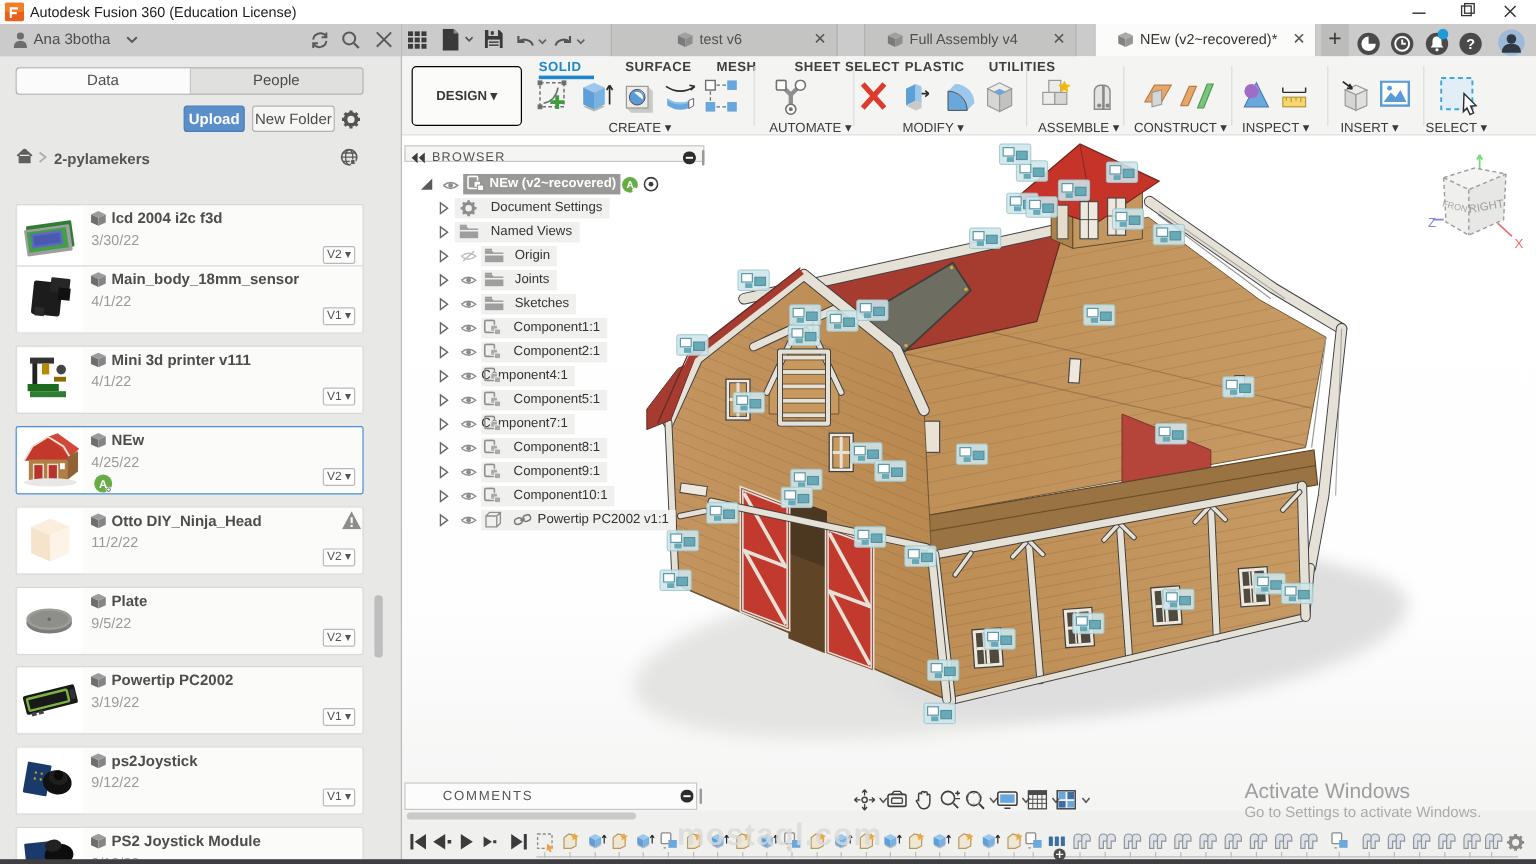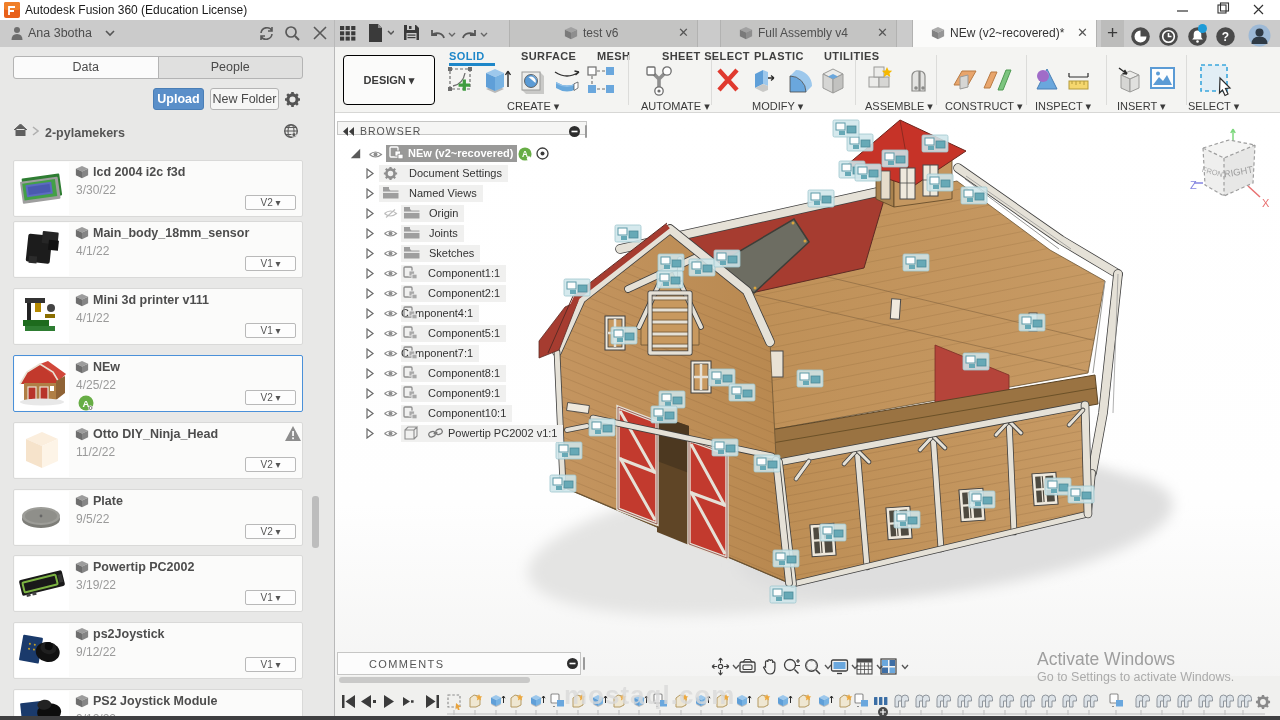--- a/index.html
+++ b/index.html
@@ -23,21 +23,21 @@
   .btn-upload { position:absolute; left:153px; top:68px; width:51px; height:22px; background:#5a8fc9; border:1px solid #4a7eb6; border-radius:3px; color:#fff; font-size:12.5px; font-weight:bold; text-align:center; line-height:20px; }
   .btn-newfolder { position:absolute; left:210px; top:68px; width:69px; height:22px; background:#f6f6f5; border:1px solid #b4b4b4; border-radius:3px; color:#4a4a4a; font-size:12.5px; text-align:center; line-height:20px; }
   #breadcrumb { position:absolute; left:0; top:100px; width:334px; height:30px; }
   #breadcrumb .bc-text { position:absolute; left:45px; top:6px; font-size:12.5px; font-weight:bold; color:#555; }
   #cards {}
   .card { position:absolute; left:13px; width:290px; height:57px; background:#fbfbfa; border:1px solid #d9d9d8; border-radius:2px; }
   .card.sel { border:1px solid #4a90d9; }
   .card .thumb { position:absolute; left:1px; top:1px; width:54px; height:53px; background:#ffffff; }
   .card .cname { position:absolute; left:54px; top:4px; font-size:12.5px; font-weight:bold; color:#4d4d4d; white-space:nowrap; }
   .card .cdate { position:absolute; left:41px; top:22px; font-size:12px; color:#9a9a9a; }
-  .card .vchip { position:absolute; right:6px; bottom:6px; width:51px; height:15px; border:1px solid #b9b9b9; border-radius:2px; background:#fdfdfd; font-size:10px; color:#555; text-align:center; line-height:13px; }
+  .card .vchip { position:absolute; right:6px; bottom:6px; width:27px; height:15px; border:1px solid #b9b9b9; border-radius:2px; background:#fdfdfd; font-size:10px; color:#555; text-align:center; line-height:13px; }
   #lp-scroll { position:absolute; left:312px; top:476px; width:7px; height:52px; background:#bdbdbd; border-radius:3px; }
 
   
   #topbar { position:absolute; left:335px; top:20px; width:945px; height:27px; background:#cbcbcb; }
   .doctab { position:absolute; top:0; height:27px; font-size:12px; color:#4f4f4f; }
   .doctab .dt-label { position:absolute; top:6px; white-space:nowrap; }
   .tabx { position:absolute; top:7px; width:11px; height:11px; color:#555; font-size:13px; line-height:11px; }
 
   
   #ribbon { position:absolute; left:335px; top:47px; width:945px; height:66px; background:#f4f4f2; border-bottom:1px solid #d7d7d5; }
@@ -127,21 +127,21 @@
       <svg class="abs" style="left:283px;top:3px" width="16" height="16" viewBox="0 0 16 16">
         <circle cx="8" cy="8" r="6.3" fill="none" stroke="#5a5a5a" stroke-width="1.4"></circle>
         <ellipse cx="8" cy="8" rx="3" ry="6.3" fill="none" stroke="#5a5a5a" stroke-width="1.1"></ellipse>
         <path d="M1.7 8 h12.6 M2.6 4.5 h10.8 M2.6 11.5 h10.8" stroke="#5a5a5a" stroke-width="1.1" fill="none"></path>
         <circle cx="11" cy="12" r="2.6" fill="#e8e8e7"></circle>
           <circle cx="11" cy="11.6" r="1.6" fill="#5a5a5a"></circle>
           <path d="M8.6 13.6 q2.4 -1.8 4.8 0 z" fill="#5a5a5a"></path>
       </svg>
     </div>
     <div id="cards">
-        <div class="card" style="top:140px">
+        <div class="card" style="top:150px">
           <div class="thumb">
             <svg width="54" height="53" viewBox="0 0 54 53">
               <g transform="rotate(-8 27 26)">
                 <rect x="8" y="14" width="38" height="22" rx="1" fill="#2e7d32"></rect>
                 <rect x="6" y="17" width="38" height="22" rx="1" fill="#9e9e9e"></rect>
                 <rect x="8" y="19" width="33" height="17" fill="#43a047"></rect>
                 <rect x="11" y="21" width="26" height="12" fill="#5c6bc0"></rect>
                 <rect x="13" y="23" width="22" height="8" fill="#4a5ab0"></rect>
               </g>
             </svg>

